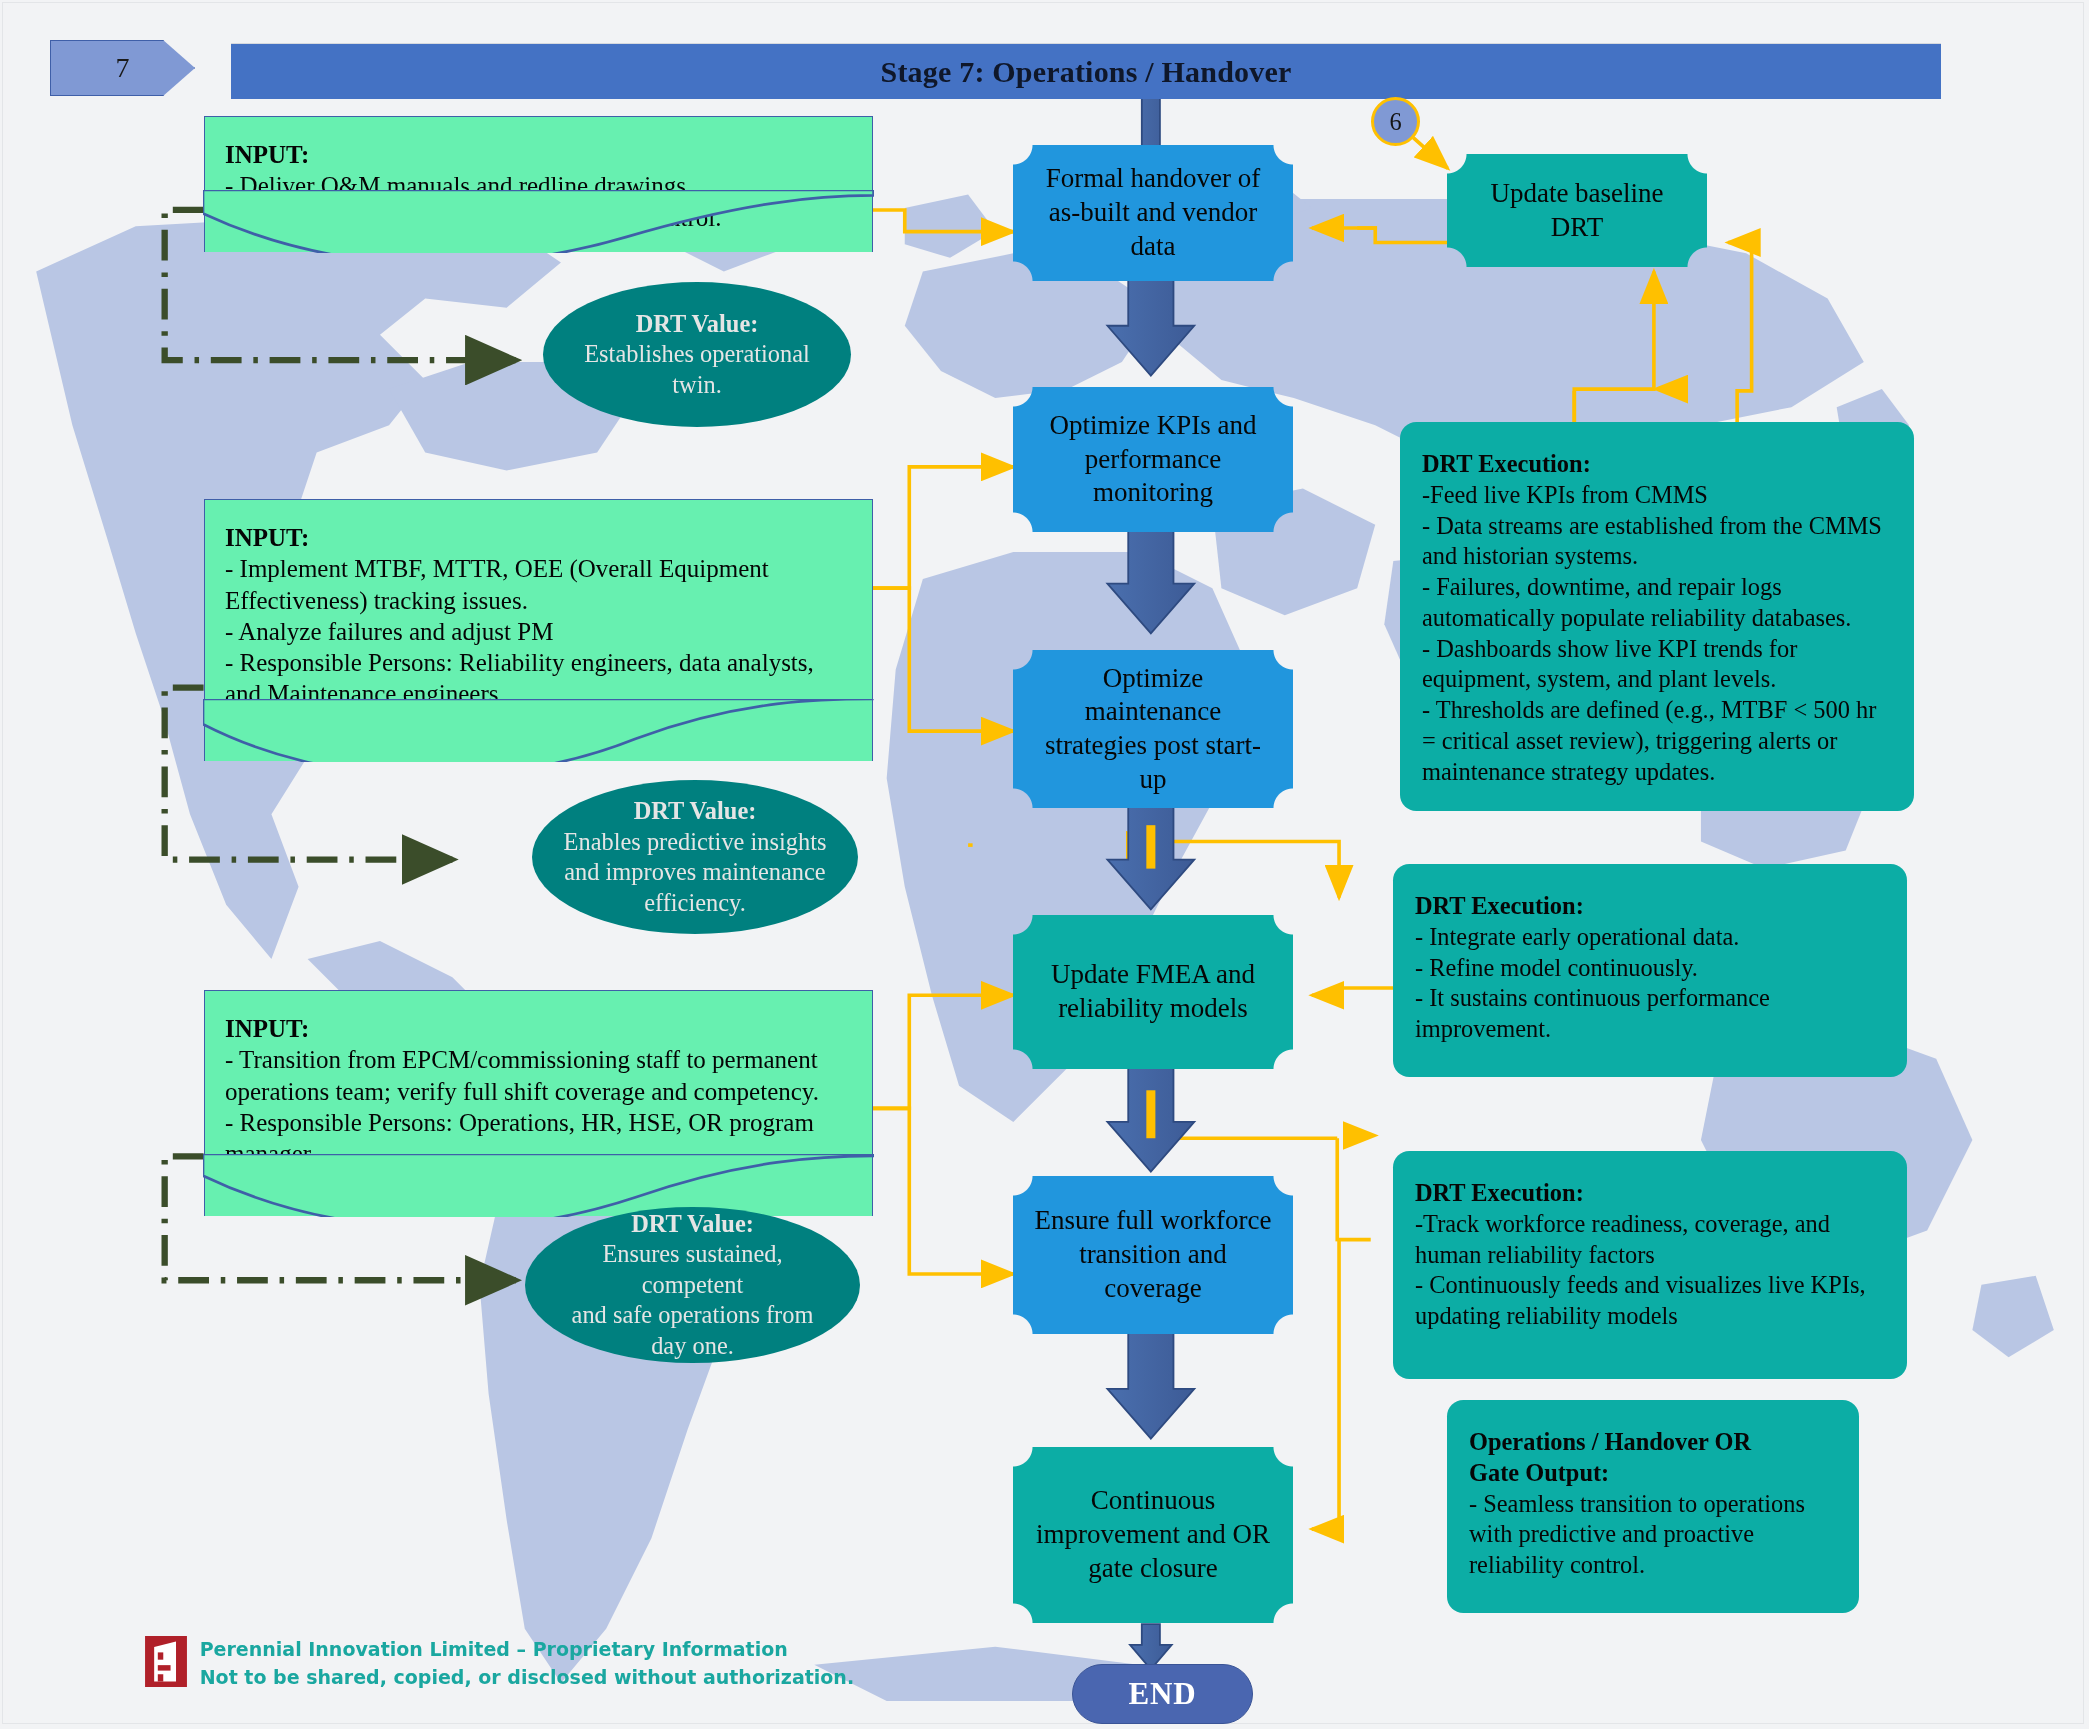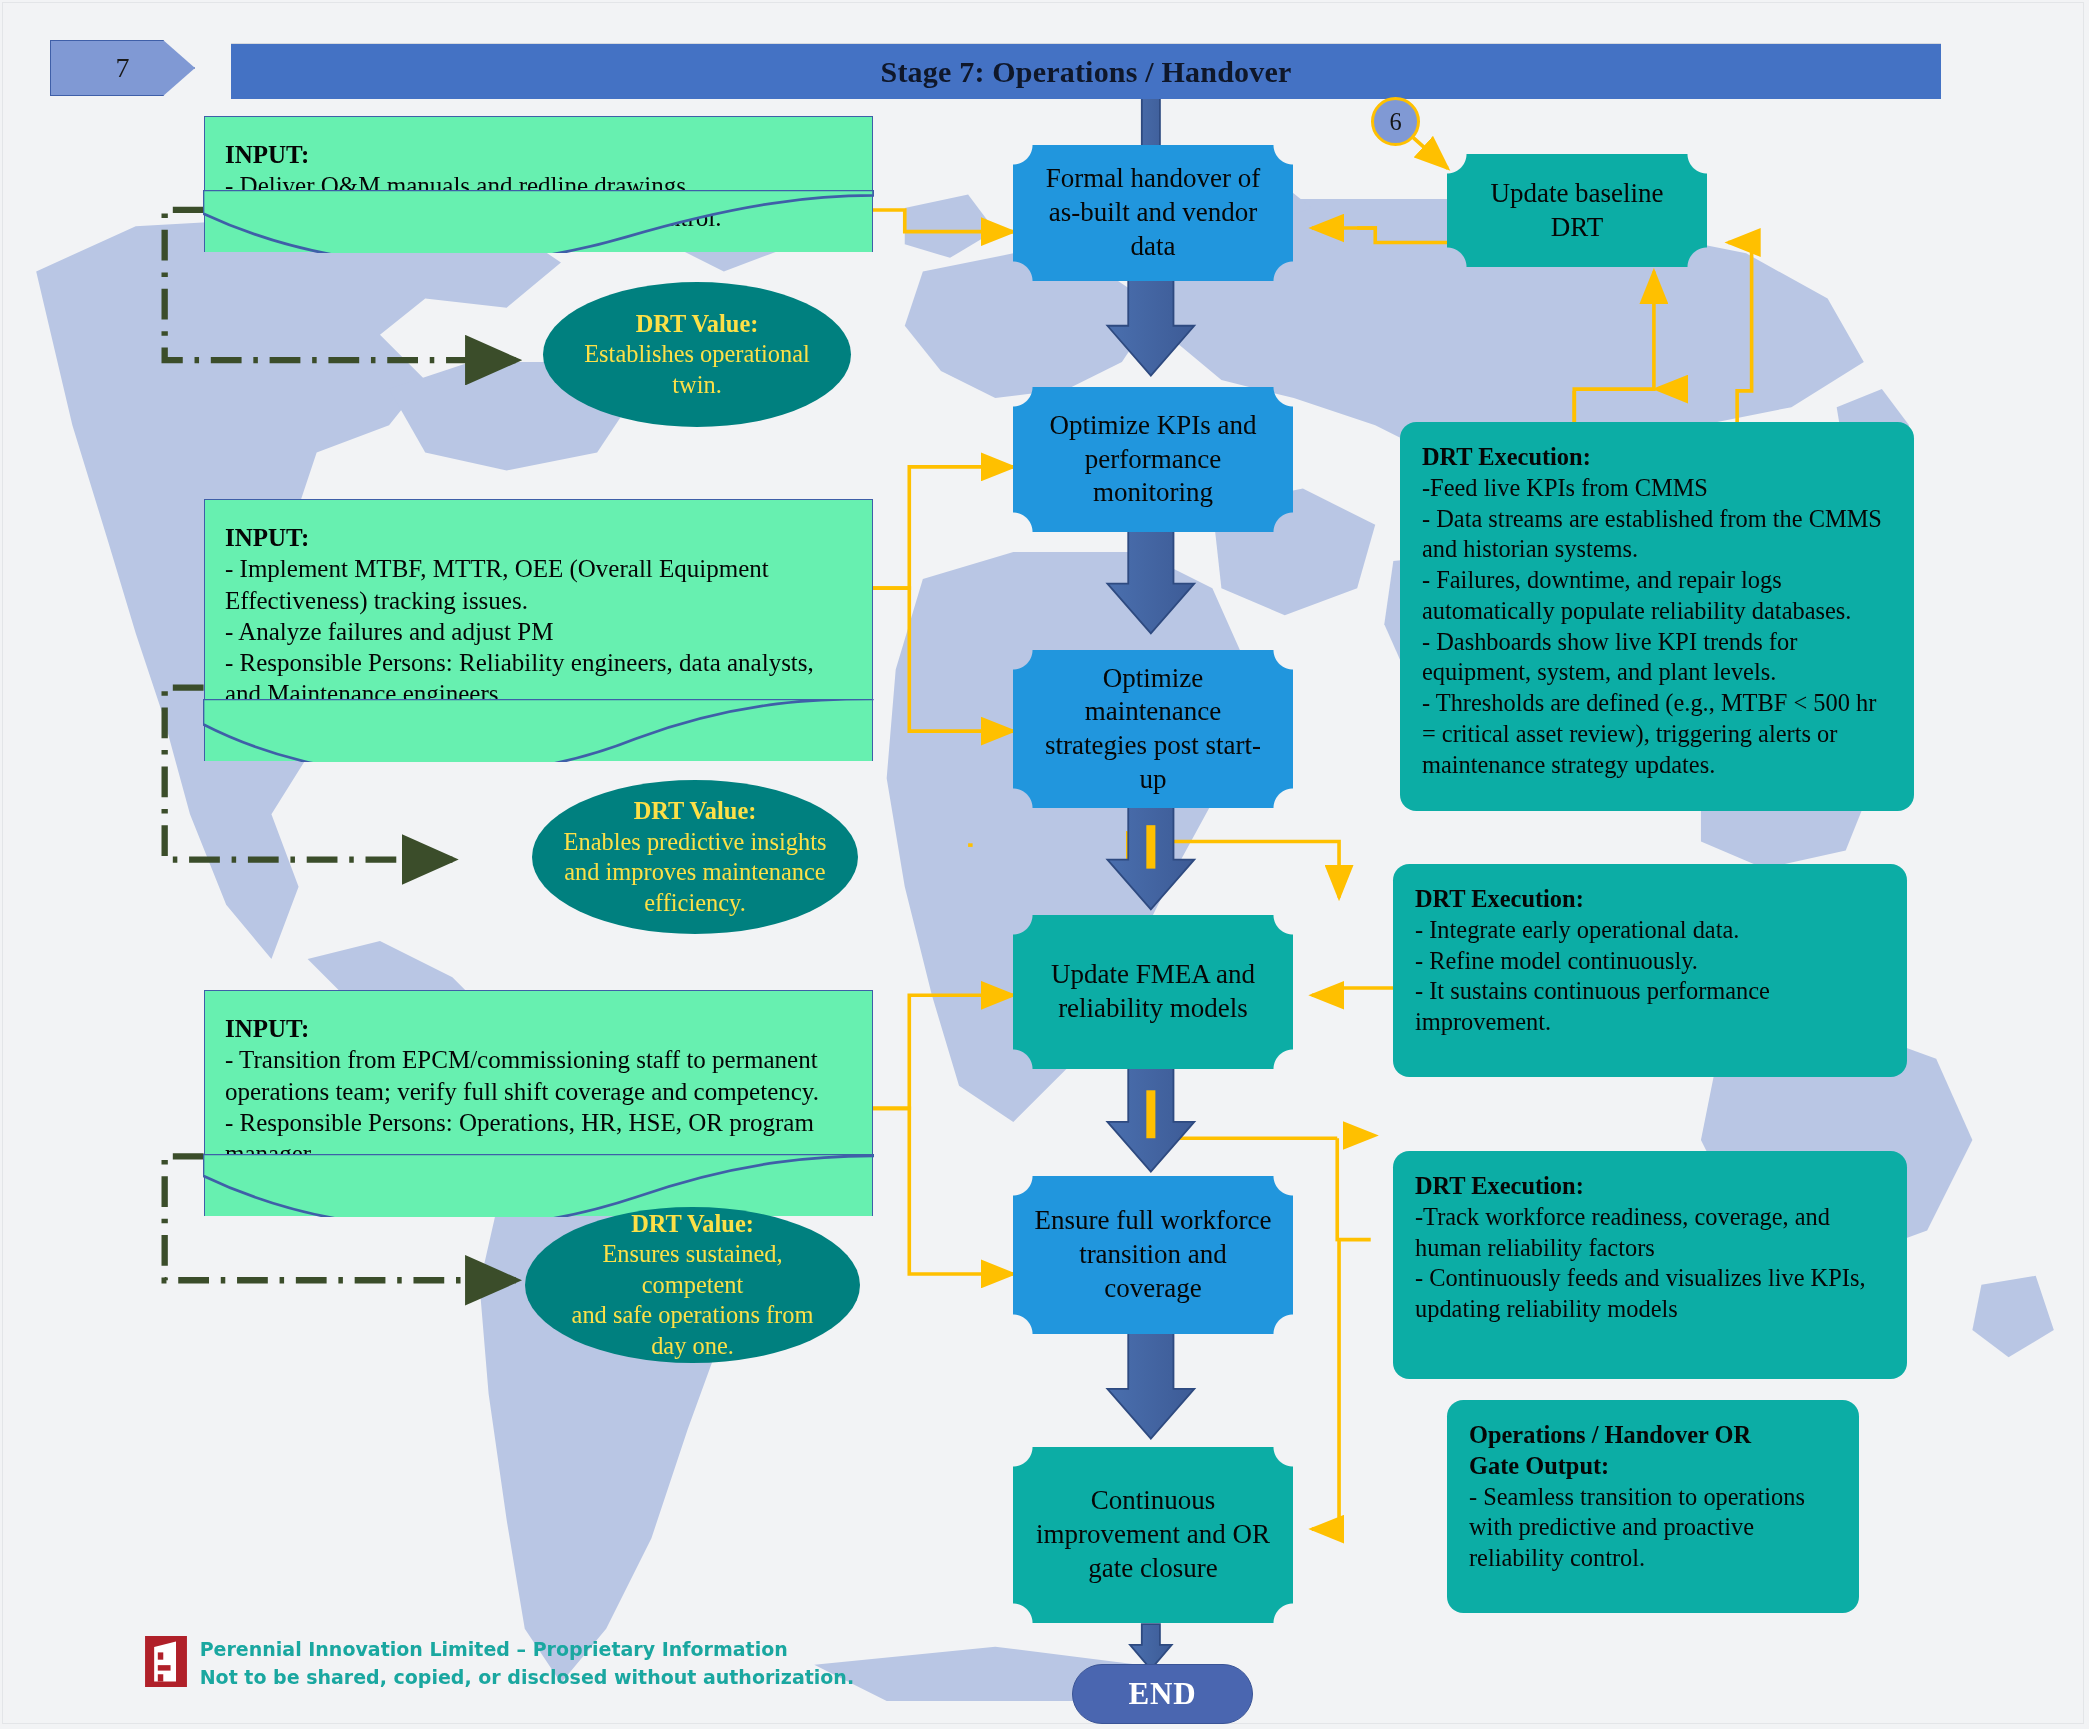--- a/index.html
+++ b/index.html
@@ -59,21 +59,21 @@
     align-items:flex-start;justify-content:flex-start;text-align:left;
     font-size:25px;color:#050505;padding:22px 20px 0 20px;
   }
   .input-wave{position:absolute;left:-1.8px;bottom:-0.9px;width:calc(100% + 3.6px);}
   .input-ttl{font-weight:bold;}
 
   
   .ellipse{
     background:#00807f;border-radius:50%;
   }
-  .ellipse .ntext{font-size:24.4px;color:#fde047;padding:0 27px;}
+  .ellipse .ntext{font-size:24.4px;color:#e5e5e5;padding:0 27px;}
   .ellipse b{font-weight:bold;}
 
   
   .flow-blue{background:#2196dd;}
   .flow-teal{background:#0cada5;}
   .flow-shape{
     
     -webkit-mask-image:
       radial-gradient(20px at 0 0, transparent 19px, #000 20px),
       radial-gradient(20px at 100% 0, transparent 19px, #000 20px),
@@ -88,21 +88,21 @@
     mask-composite:intersect;
   }
   .flow-shape .ntext{font-size:27px;color:#060606;}
 
   
   .drt-card{
     background:#0cada5;border-radius:16.3px;
   }
   .drt-card .ntext{
     align-items:flex-start;justify-content:flex-start;text-align:left;
-    font-size:24.4px;color:#060606;padding:20px 22px;line-height:1.26;
+    font-size:24.4px;color:#060606;padding:20px 22px;line-height:1.26;margin-top:7px;
   }
   .drt-card .hd{font-weight:bold;}
 
   
   #end-node{
     left:1072px;top:1664px;width:181px;height:60px;
     background:#4a66b0;border:1.8px solid #3a5496;border-radius:36px;
     display:flex;align-items:center;justify-content:center;
     color:#ffffff;font-size:31px;font-weight:bold;letter-spacing:0.9px;
   }

